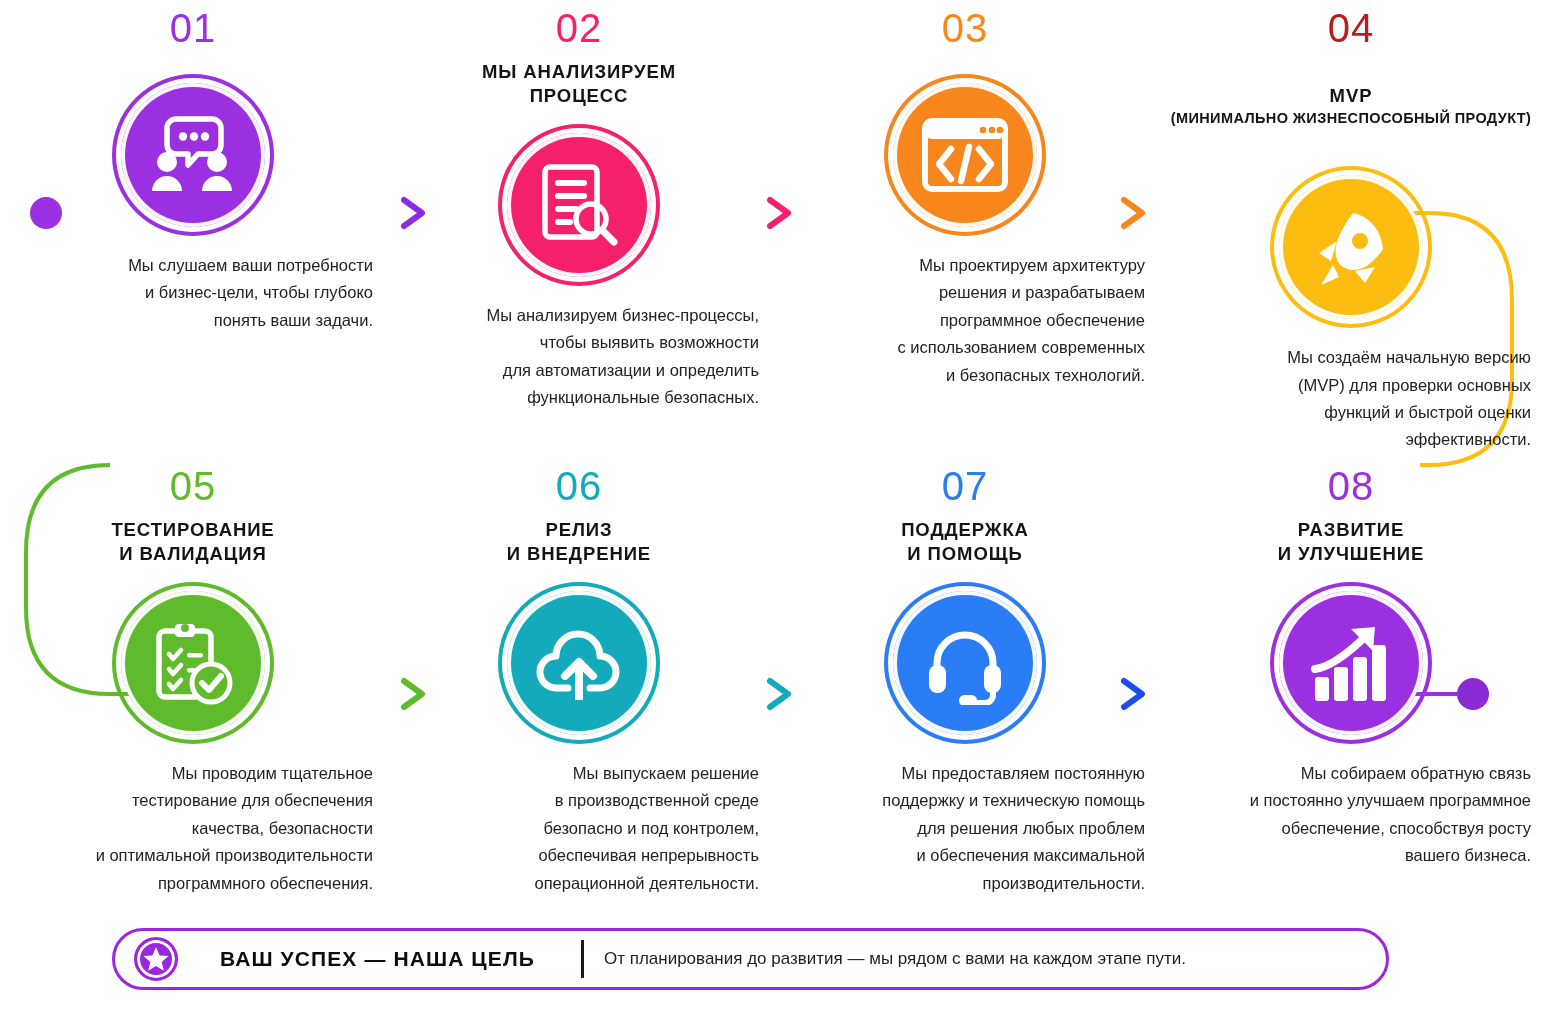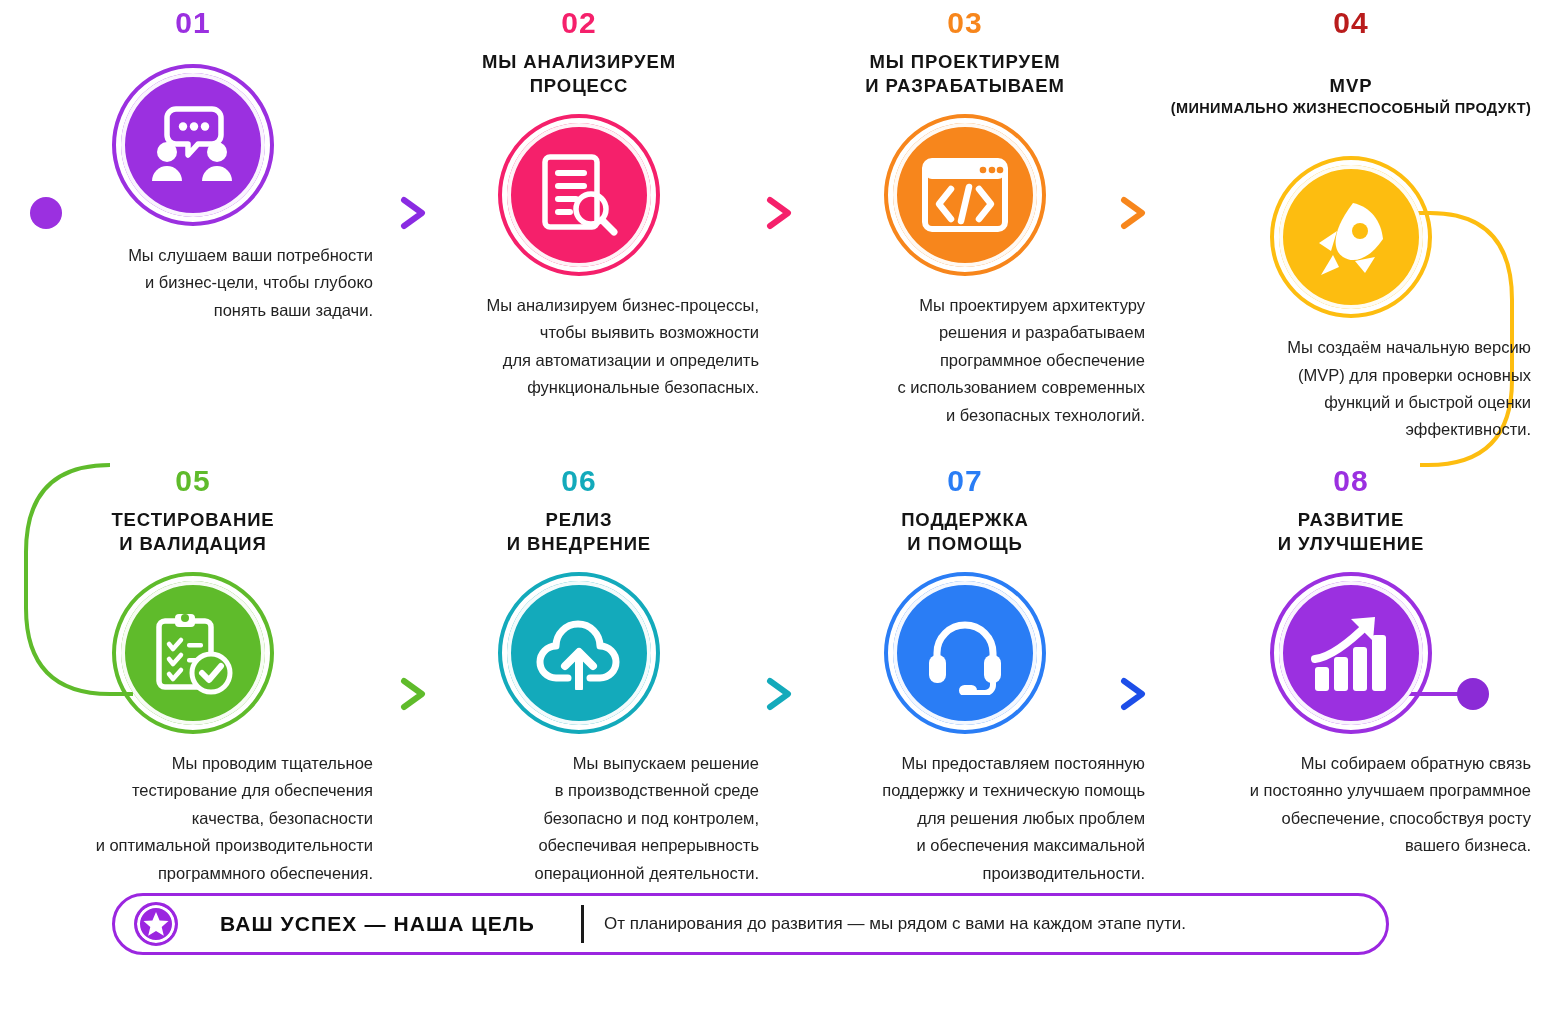--- a/index.html
+++ b/index.html
@@ -34,22 +34,22 @@
 
   .step {
     width: 386px;
     display: flex;
     flex-direction: column;
     align-items: center;
     position: relative;
   }
 
   .step-num {
-    font-size: 30px;
-    font-weight: bold;
+    font-size: 40px;
+    font-weight: normal;
     letter-spacing: 1px;
     line-height: 1;
     margin-bottom: 12px;
   }
 
   .step-title {
     font-size: 18.5px;
     font-weight: bold;
     letter-spacing: 0.9px;
     line-height: 1.32;
@@ -89,21 +89,21 @@
     font-size: 16.5px;
     line-height: 1.66;
     color: #222;
     white-space: pre-line;
   }
 
   
   #footer {
     position: absolute;
     left: 112px;
-    top: 893px;
+    top: 928px;
     width: 1277px;
     height: 62px;
     border: 3px solid #9b26e0;
     border-radius: 31px;
     display: flex;
     align-items: center;
     z-index: 3;
     background: #fff;
   }
   #footer .badge {
@@ -257,22 +257,20 @@
         </div>
       </div>
       <div class="desc">Мы анализируем бизнес-процессы,
 чтобы выявить возможности
 для автоматизации и определить
 функциональные безопасных.</div>
     </div>
 
     <div class="step">
       <div class="step-num" style="color:#f7861c">03</div>
-      <div class="step-title">МЫ ПРОЕКТИРУЕМ
-И РАЗРАБАТЫВАЕМ</div>
       <div class="circle-wrap" style="color:#f7861c">
         <div class="ring"></div>
         <div class="disc">
           <svg width="88" height="76" viewBox="0 0 88 76">
             <rect x="4" y="4" width="80" height="68" rx="7" fill="none" stroke="#fff" stroke-width="6"></rect>
             <rect x="4" y="4" width="80" height="18" rx="7" fill="#fff"></rect>
             <circle cx="62" cy="13" r="3.3" fill="#f7861c"></circle>
             <circle cx="71" cy="13" r="3.3" fill="#f7861c"></circle>
             <circle cx="79" cy="13" r="3.3" fill="#f7861c"></circle>
             <polyline points="30,32 18,47 30,62" fill="none" stroke="#fff" stroke-width="6.5" stroke-linecap="round" stroke-linejoin="round"></polyline>

